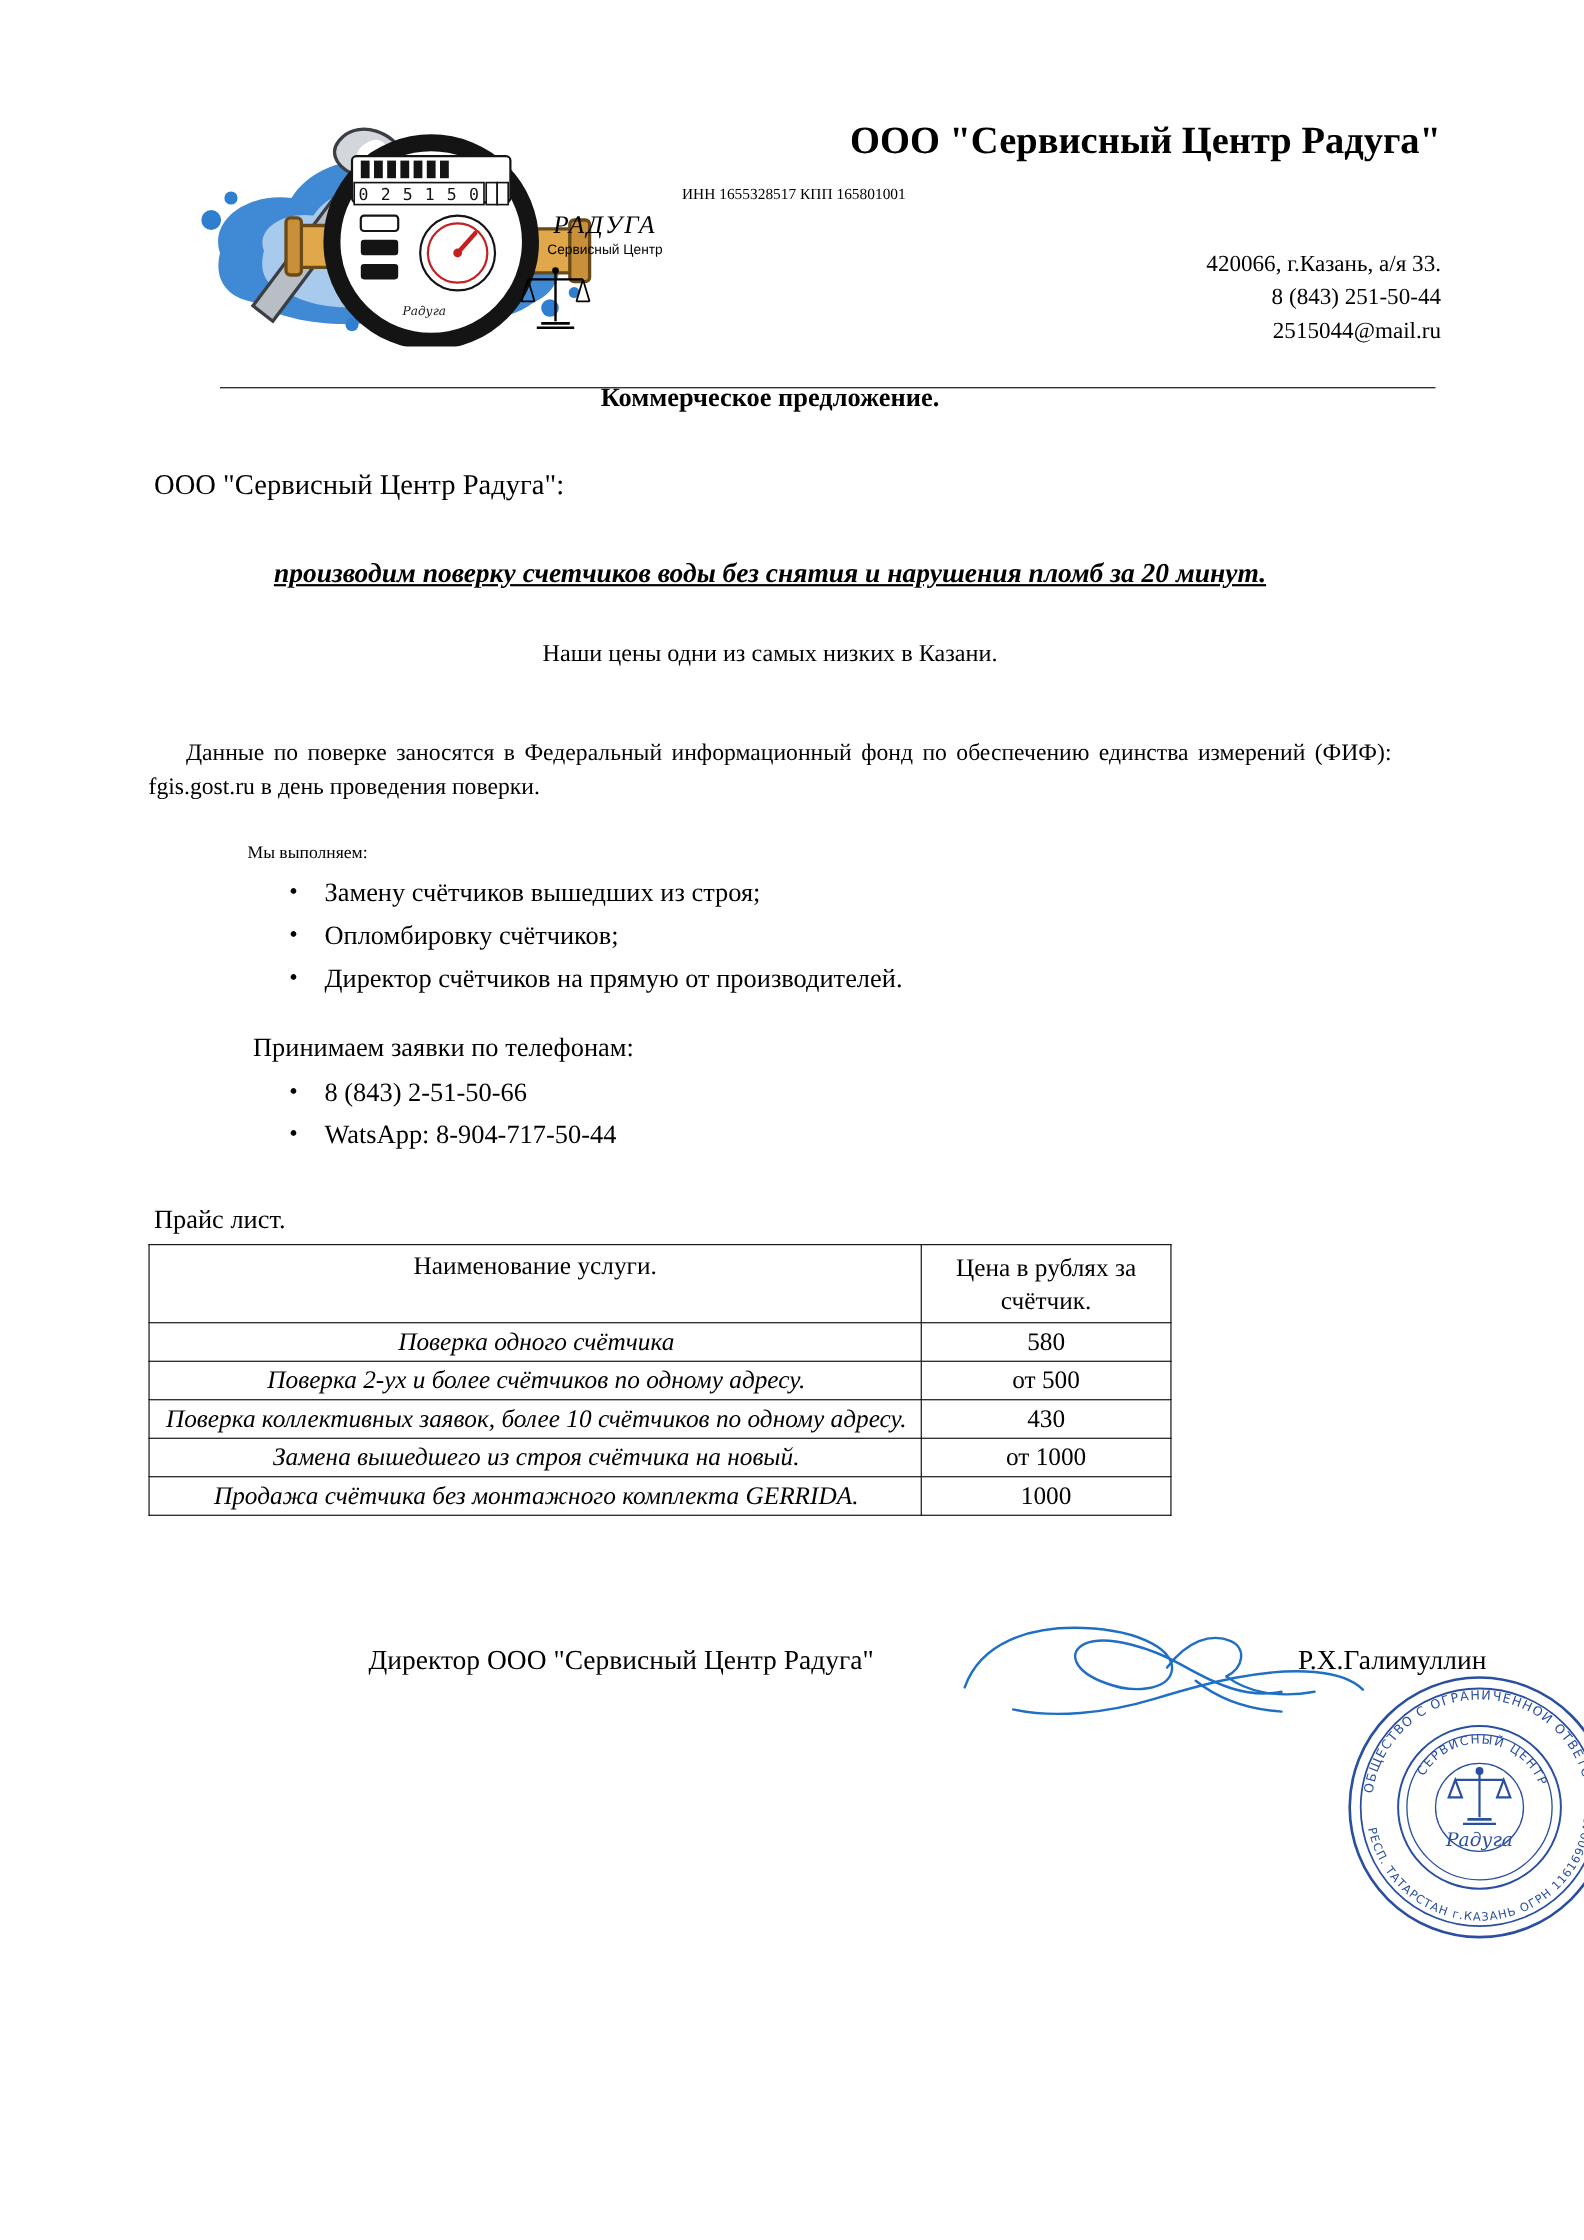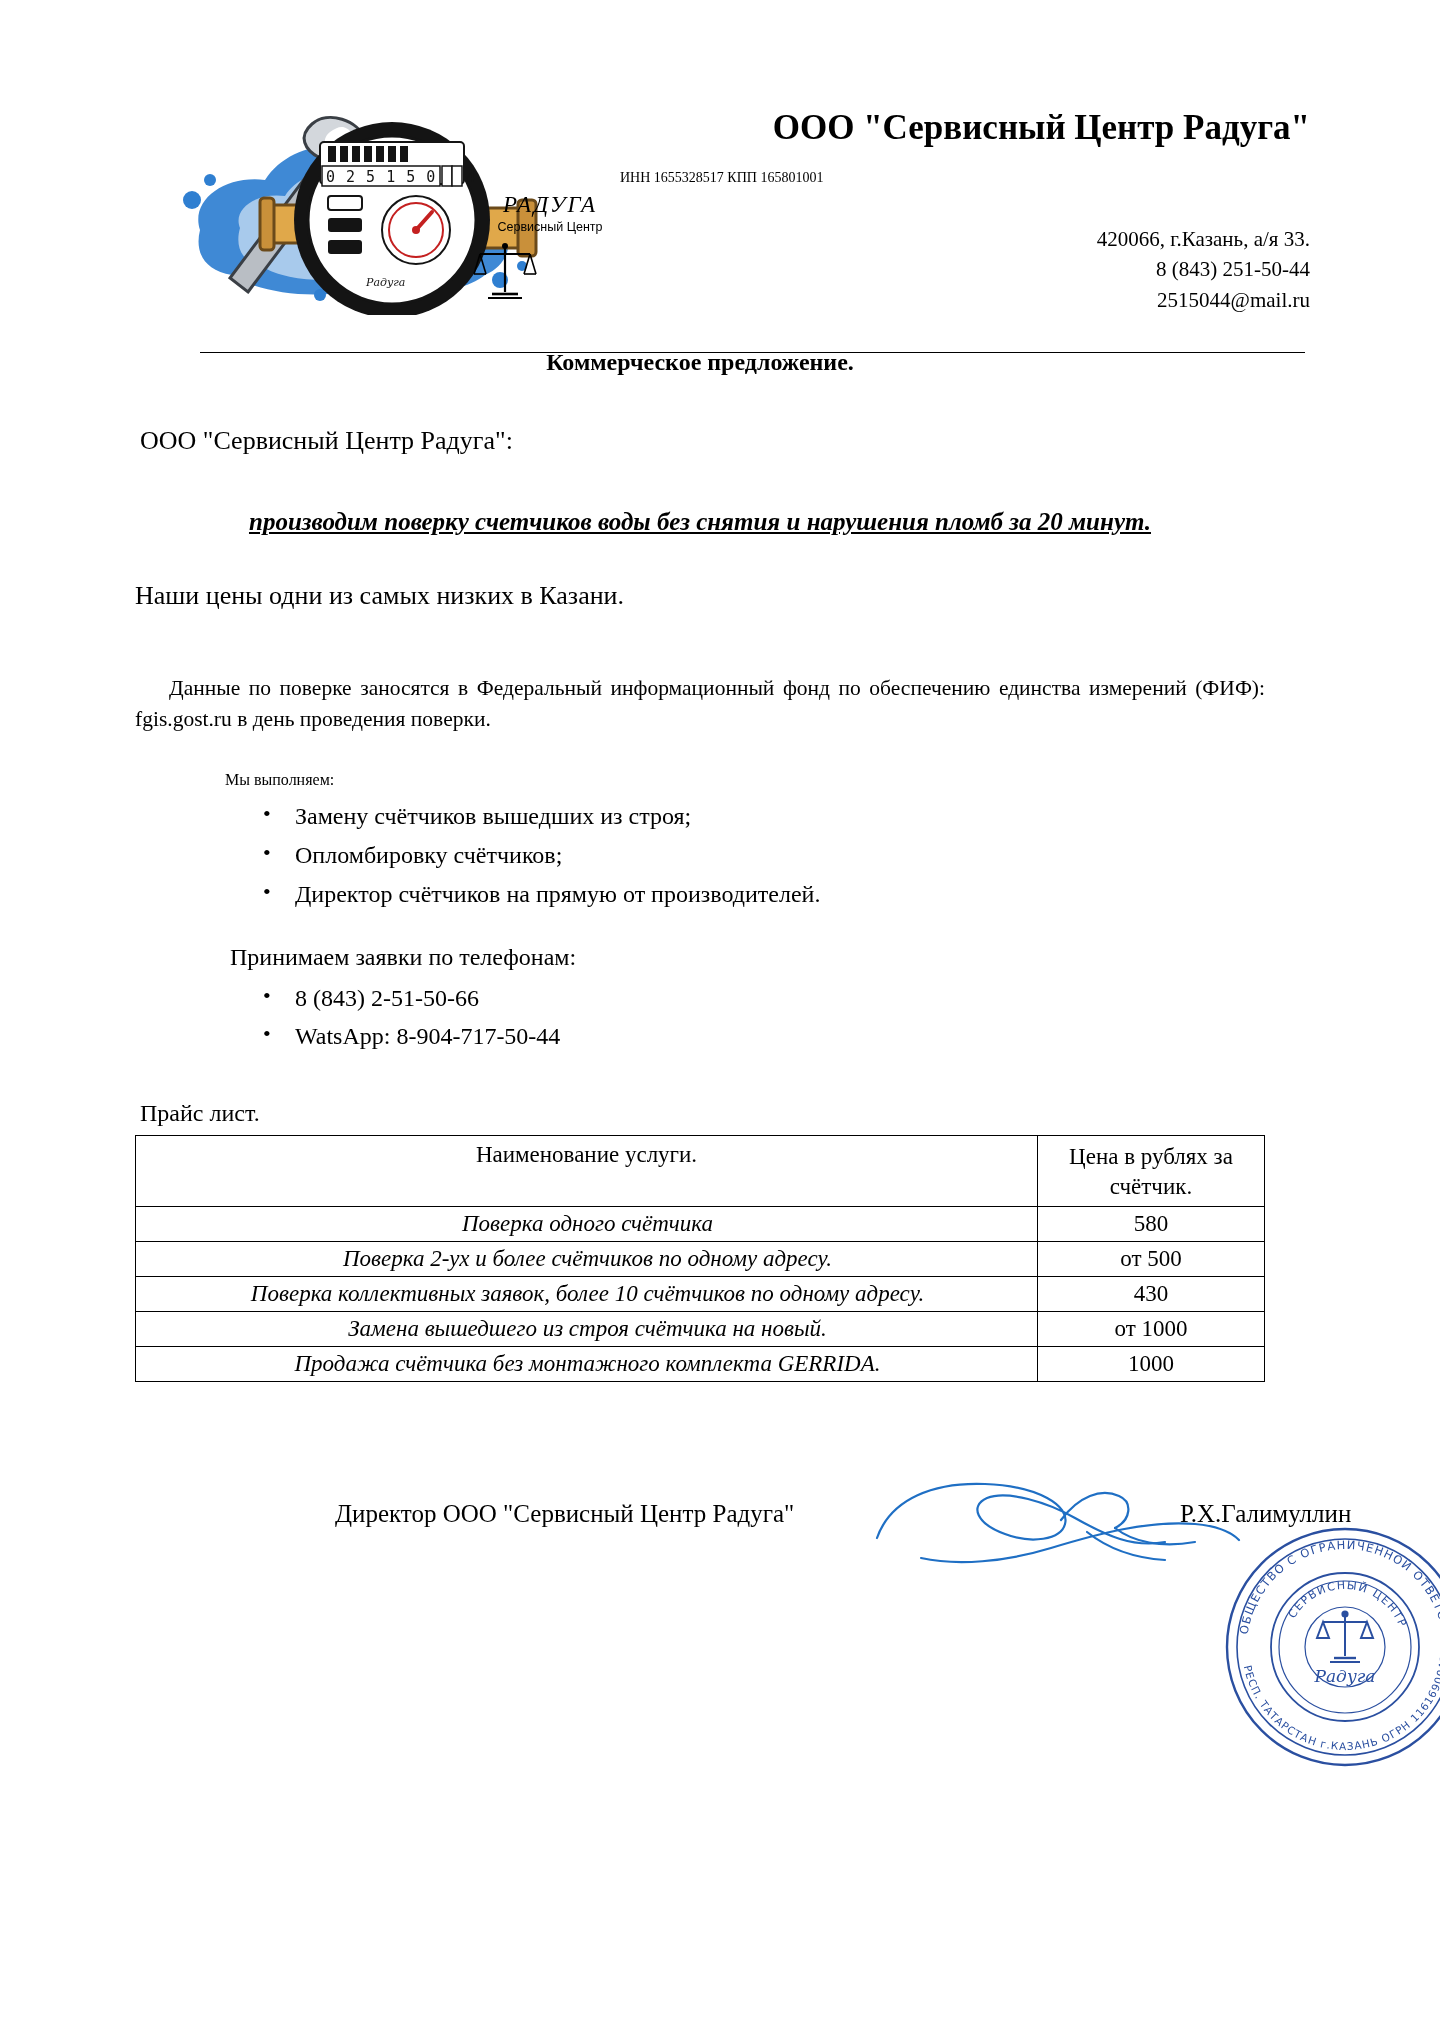--- a/index.html
+++ b/index.html
@@ -90,22 +90,22 @@
     text-align: center;
     font-size: 25px;
     font-weight: bold;
     font-style: italic;
     text-decoration: underline;
     line-height: 1.45;
     padding: 0 70px;
   }
   .offer-sub {
     margin-top: 40px;
-    text-align: left;
-    font-size: 26px;
+    text-align: center;
+    font-size: 22px;
   }
   .fif-note {
     margin-top: 62px;
     font-size: 21.5px;
     line-height: 1.45;
     text-align: justify;
     text-indent: 34px;
   }
   .subhead {
     margin-top: 36px;
@@ -138,21 +138,21 @@
 
   
   .price-label {
     margin-top: 44px;
     font-size: 24px;
     padding-left: 5px;
   }
   table.price {
     margin-top: 8px;
     border-collapse: collapse;
-    width: 1130px;
+    width: 930px;
     table-layout: fixed;
   }
   table.price th, table.price td {
     border: 1px solid #000;
     font-size: 23px;
     font-weight: normal;
     padding: 4px 8px;
     vertical-align: top;
   }
   table.price th.col-name, table.price td.col-name {

